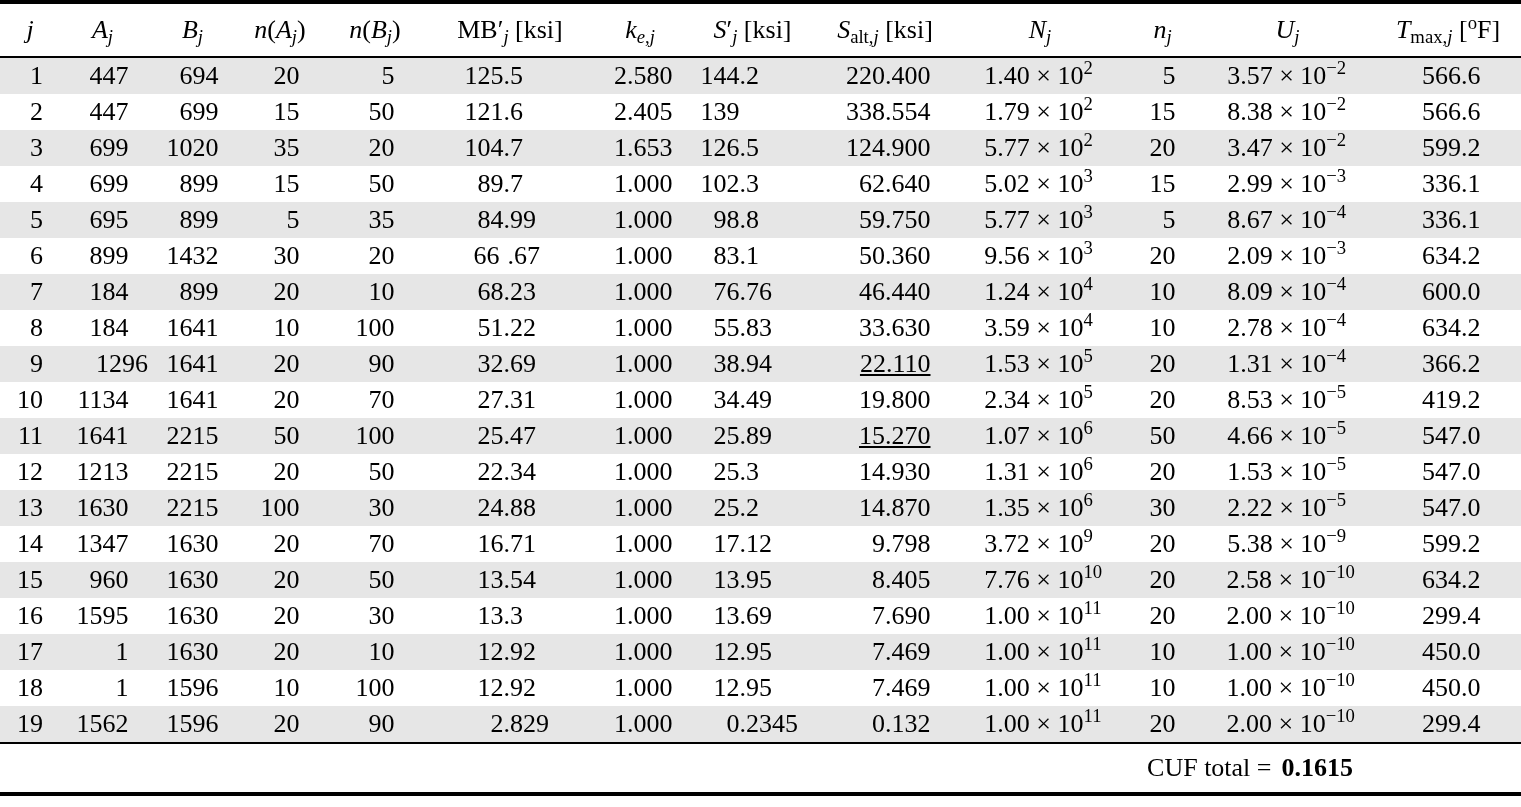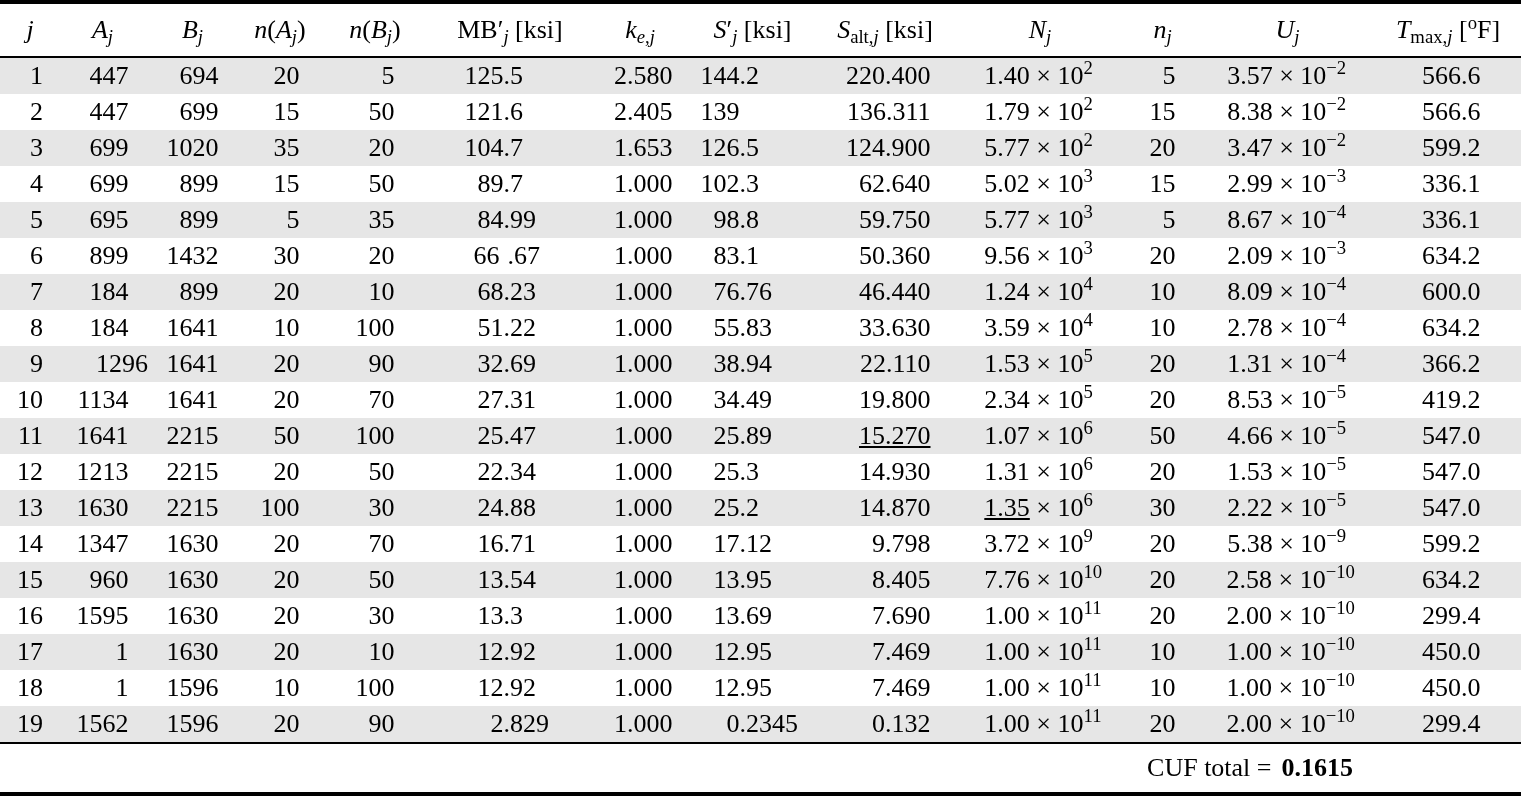--- a/index.html
+++ b/index.html
@@ -138,21 +138,21 @@
         </tr>
         <tr>
           <td><span class="rj" style="min-width: 2ch;">2</span></td>
           <td><span class="rj" style="min-width: 4ch;">447</span></td>
           <td><span class="rj" style="min-width: 4ch;">699</span></td>
           <td><span class="rj" style="min-width: 3ch;">15</span></td>
           <td><span class="rj" style="min-width: 3ch;">50</span></td>
           <td><span class="num"><span class="ip" style="min-width: 3ch;">121</span><span class="fp" style="min-width: 4ch;">.6</span></span></td>
           <td><span class="rj" style="min-width: 5ch;">2.405</span></td>
           <td><span class="num"><span class="ip" style="min-width: 3ch;">139</span><span class="fp" style="min-width: 5ch;"></span></span></td>
-          <td><span class="rj" style="min-width: 7ch;">136.311</span></td>
+          <td><span class="rj" style="min-width: 7ch;">338.554</span></td>
           <td><span class="sci"><span class="m" style="min-width: 4ch;">1.79</span><span class="x"> × 10</span><sup class="e" style="min-width: 2ch;">2</sup></span></td>
           <td><span class="rj" style="min-width: 2ch;">15</span></td>
           <td><span class="sci"><span class="m" style="min-width: 4ch;">8.38</span><span class="x"> × 10</span><sup class="e" style="min-width: 3ch;">−2</sup></span></td>
           <td><span class="rj" style="min-width: 5ch;">566.6</span></td>
         </tr>
         <tr style="background: rgb(230, 230, 230);">
           <td><span class="rj" style="min-width: 2ch;">3</span></td>
           <td><span class="rj" style="min-width: 4ch;">699</span></td>
           <td><span class="rj" style="min-width: 4ch;">1020</span></td>
           <td><span class="rj" style="min-width: 3ch;">35</span></td>
@@ -243,21 +243,21 @@
         </tr>
         <tr style="background: rgb(230, 230, 230);">
           <td><span class="rj" style="min-width: 2ch;">9</span></td>
           <td><span class="rj" style="min-width: 4ch; margin-left: 36px;">1296</span></td>
           <td><span class="rj" style="min-width: 4ch;">1641</span></td>
           <td><span class="rj" style="min-width: 3ch;">20</span></td>
           <td><span class="rj" style="min-width: 3ch;">90</span></td>
           <td><span class="num"><span class="ip" style="min-width: 3ch;">32</span><span class="fp" style="min-width: 4ch;">.69</span></span></td>
           <td><span class="rj" style="min-width: 5ch;">1.000</span></td>
           <td><span class="num"><span class="ip" style="min-width: 3ch;">38</span><span class="fp" style="min-width: 5ch;">.94</span></span></td>
-          <td><span class="rj" style="min-width: 7ch;">22.110</span></td>
+          <td><span class="rj" style="min-width: 7ch; text-decoration: underline;">22.110</span></td>
           <td><span class="sci"><span class="m" style="min-width: 4ch;">1.53</span><span class="x"> × 10</span><sup class="e" style="min-width: 2ch;">5</sup></span></td>
           <td><span class="rj" style="min-width: 2ch;">20</span></td>
           <td><span class="sci"><span class="m" style="min-width: 4ch;">1.31</span><span class="x"> × 10</span><sup class="e" style="min-width: 3ch;">−4</sup></span></td>
           <td><span class="rj" style="min-width: 5ch;">366.2</span></td>
         </tr>
         <tr>
           <td><span class="rj" style="min-width: 2ch;">10</span></td>
           <td><span class="rj" style="min-width: 4ch;">1134</span></td>
           <td><span class="rj" style="min-width: 4ch;">1641</span></td>
           <td><span class="rj" style="min-width: 3ch;">20</span></td>
@@ -304,21 +304,21 @@
         <tr style="background: rgb(230, 230, 230);">
           <td><span class="rj" style="min-width: 2ch;">13</span></td>
           <td><span class="rj" style="min-width: 4ch;">1630</span></td>
           <td><span class="rj" style="min-width: 4ch;">2215</span></td>
           <td><span class="rj" style="min-width: 3ch;">100</span></td>
           <td><span class="rj" style="min-width: 3ch;">30</span></td>
           <td><span class="num"><span class="ip" style="min-width: 3ch;">24</span><span class="fp" style="min-width: 4ch;">.88</span></span></td>
           <td><span class="rj" style="min-width: 5ch;">1.000</span></td>
           <td><span class="num"><span class="ip" style="min-width: 3ch;">25</span><span class="fp" style="min-width: 5ch;">.2</span></span></td>
           <td><span class="rj" style="min-width: 7ch;">14.870</span></td>
-          <td><span class="sci"><span class="m" style="min-width: 4ch; text-decoration: underline;">1.35</span><span class="x"> × 10</span><sup class="e" style="min-width: 2ch;">6</sup></span></td>
+          <td><span class="sci"><span class="m" style="min-width: 4ch;">1.35</span><span class="x"> × 10</span><sup class="e" style="min-width: 2ch;">6</sup></span></td>
           <td><span class="rj" style="min-width: 2ch;">30</span></td>
           <td><span class="sci"><span class="m" style="min-width: 4ch;">2.22</span><span class="x"> × 10</span><sup class="e" style="min-width: 3ch;">−5</sup></span></td>
           <td><span class="rj" style="min-width: 5ch;">547.0</span></td>
         </tr>
         <tr>
           <td><span class="rj" style="min-width: 2ch;">14</span></td>
           <td><span class="rj" style="min-width: 4ch;">1347</span></td>
           <td><span class="rj" style="min-width: 4ch;">1630</span></td>
           <td><span class="rj" style="min-width: 3ch;">20</span></td>
           <td><span class="rj" style="min-width: 3ch;">70</span></td>

